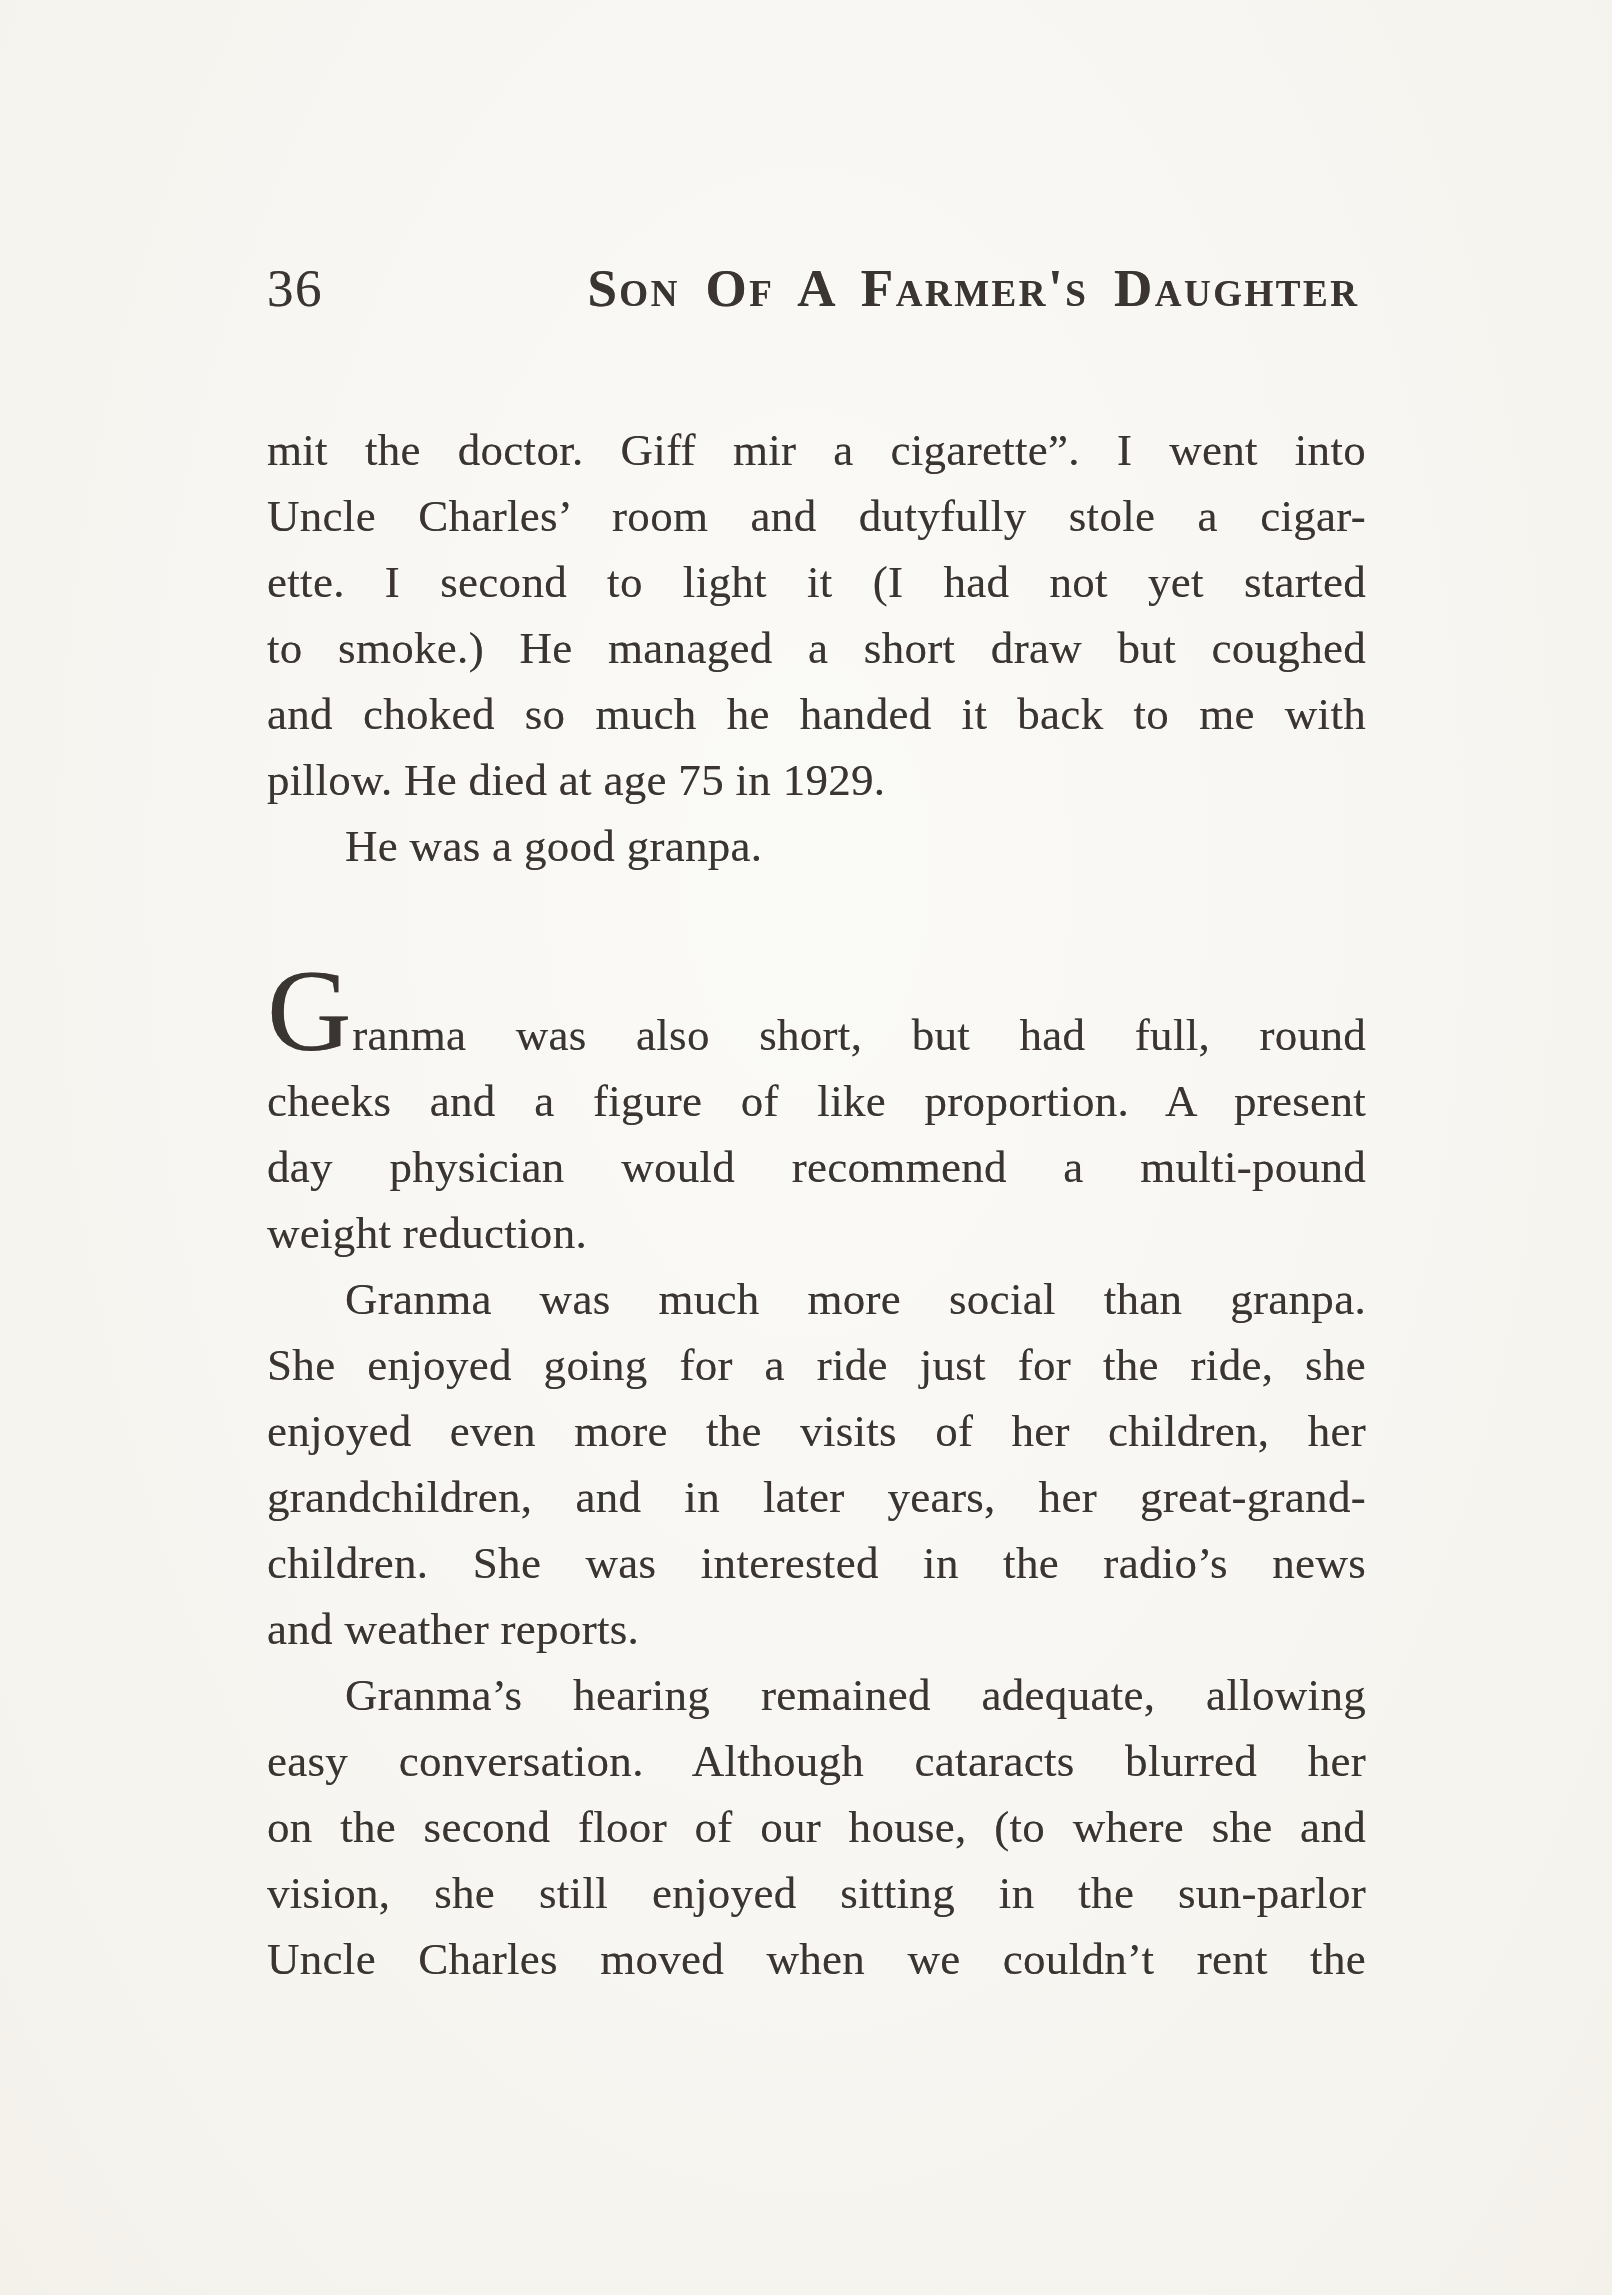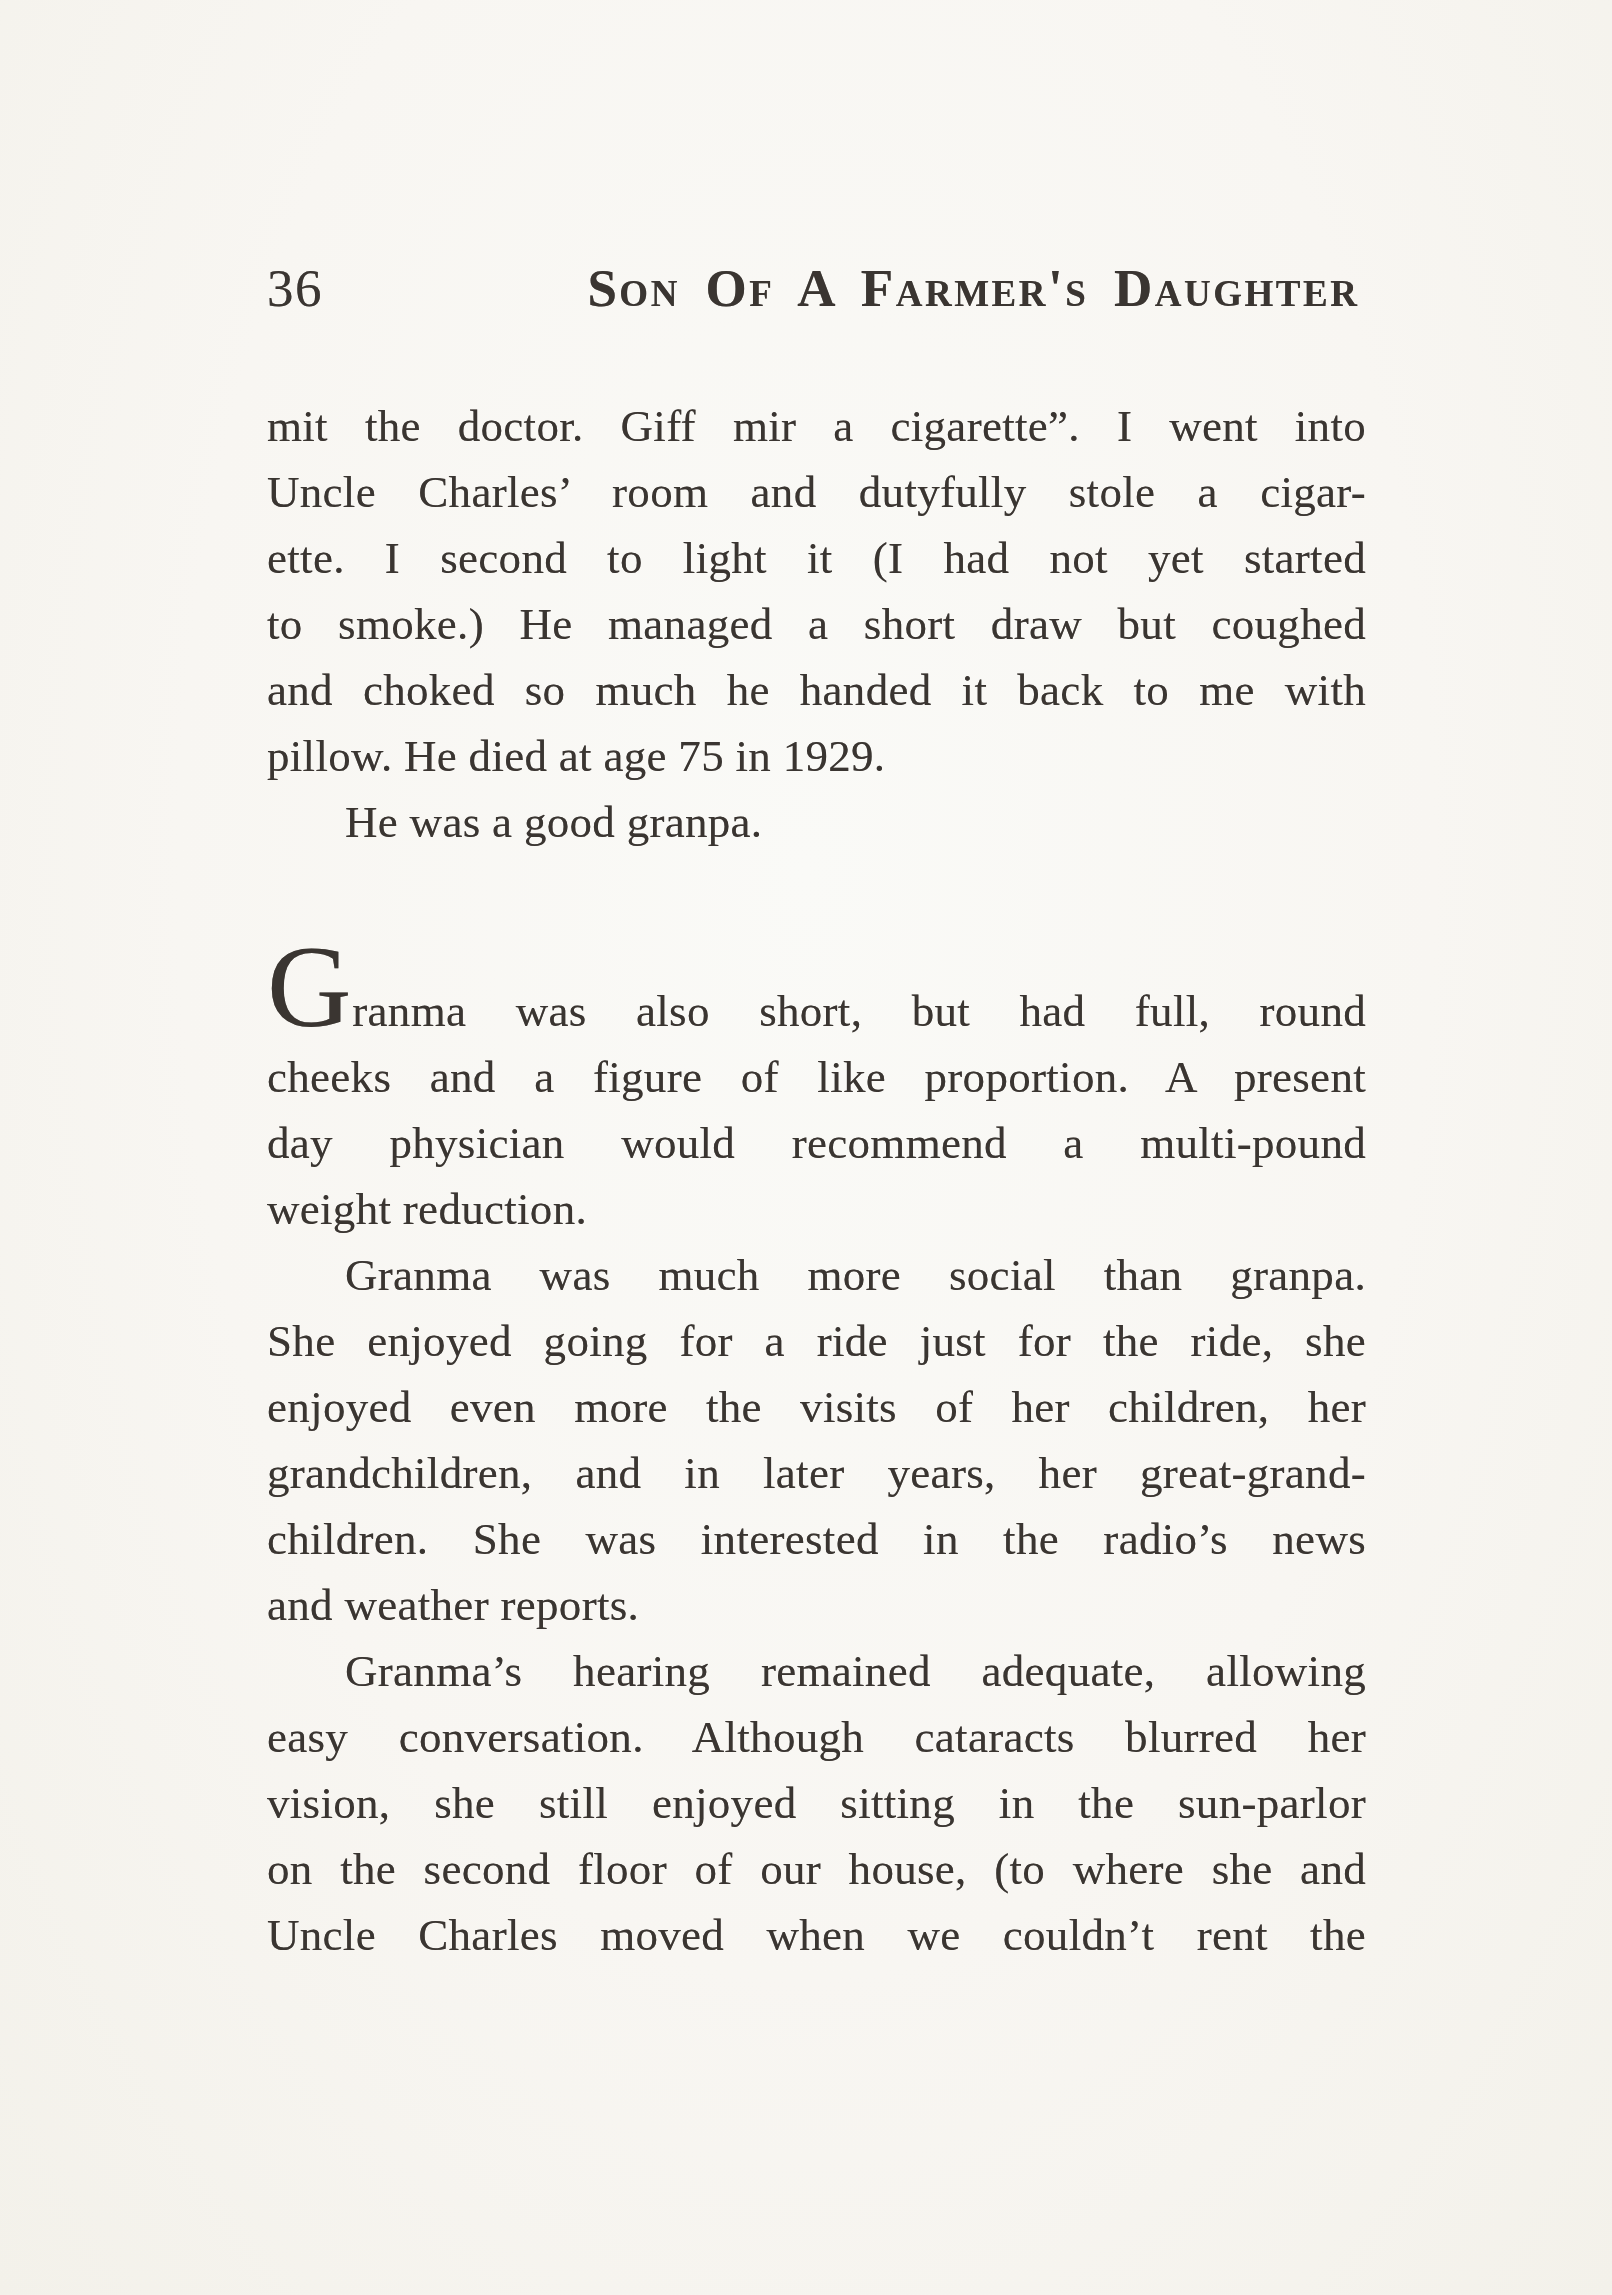--- a/index.html
+++ b/index.html
@@ -31,21 +31,21 @@
   .title {
     font-variant:small-caps;
     font-size:53px;
     letter-spacing:2.5px;
     word-spacing:10px;
     margin-right:6.6px;
     white-space:nowrap;
     font-weight:bold;
   }
   .bodytext {
-    margin-top:76px;
+    margin-top:100px;
     font-size:45px;
     line-height:66px;
     letter-spacing:0.3px;
   }
   .line { min-height:66px; }
   .jl {
     text-align:justify;
     text-align-last:justify;
     text-justify:inter-word;
   }
@@ -96,21 +96,21 @@
         <div class="line jl">She enjoyed going for a ride just for the ride, she</div>
         <div class="line jl">enjoyed even more the visits of her children, her</div>
         <div class="line jl">grandchildren, and in later years, her great-grand-</div>
         <div class="line jl">children. She was interested in the radio’s news</div>
         <div class="line ll">and weather reports.</div>
       </div>
 
       <div>
         <div class="line jl indent">Granma’s hearing remained adequate, allowing</div>
         <div class="line jl">easy conversation. Although cataracts blurred her</div>
+        <div class="line jl">on the second floor of our house, (to where she and</div>
         <div class="line jl">vision, she still enjoyed sitting in the sun-parlor</div>
-        <div class="line jl">on the second floor of our house, (to where she and</div>
         <div class="line jl">Uncle Charles moved when we couldn’t rent the</div>
       </div>
 
     </div>
   </div>
 </div>
 
 
 </body></html>

